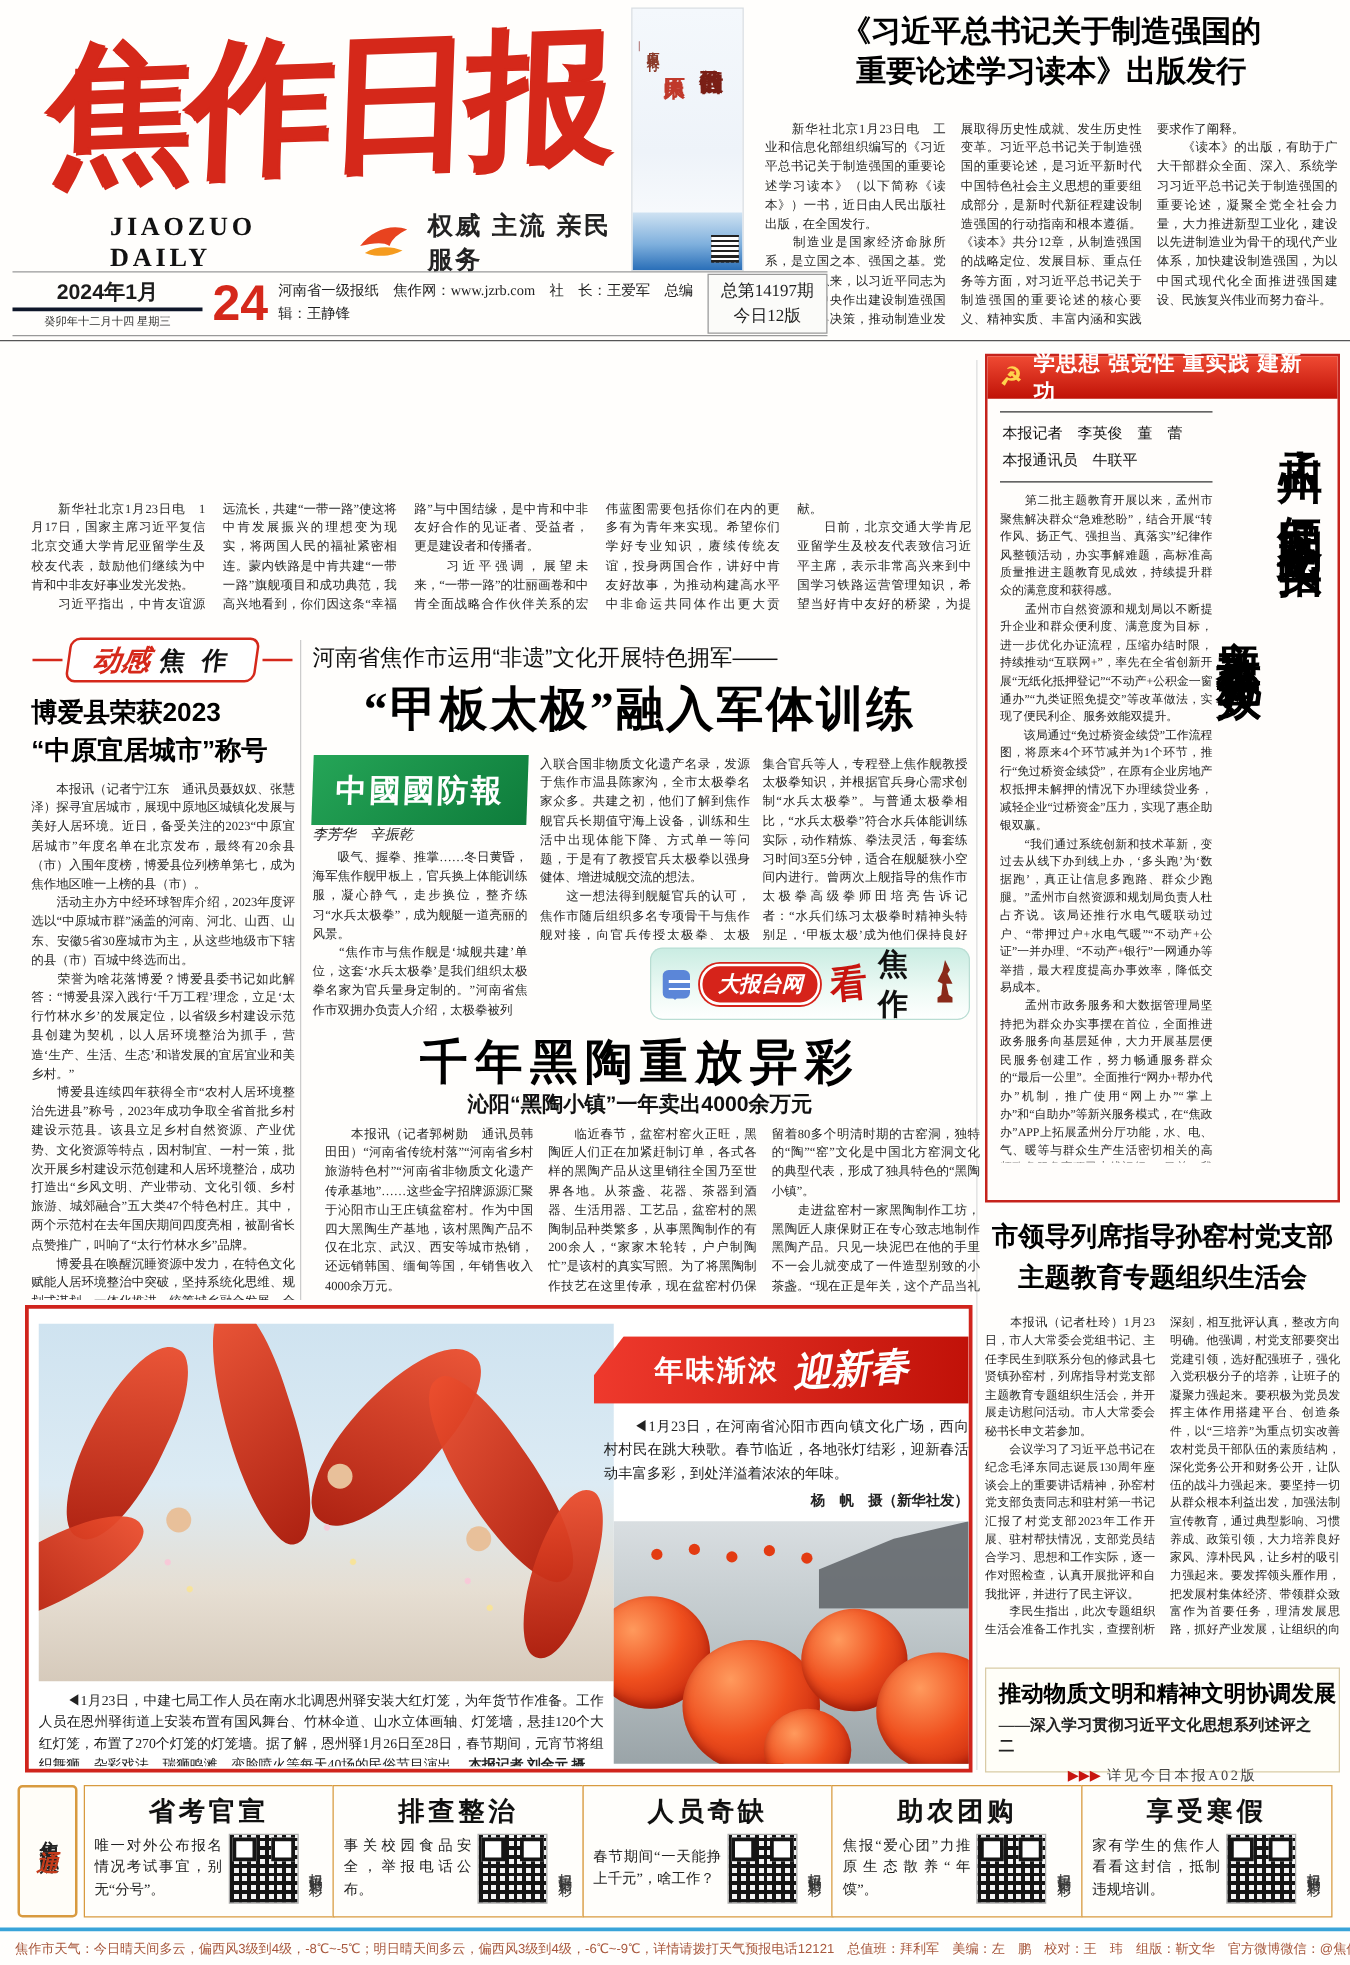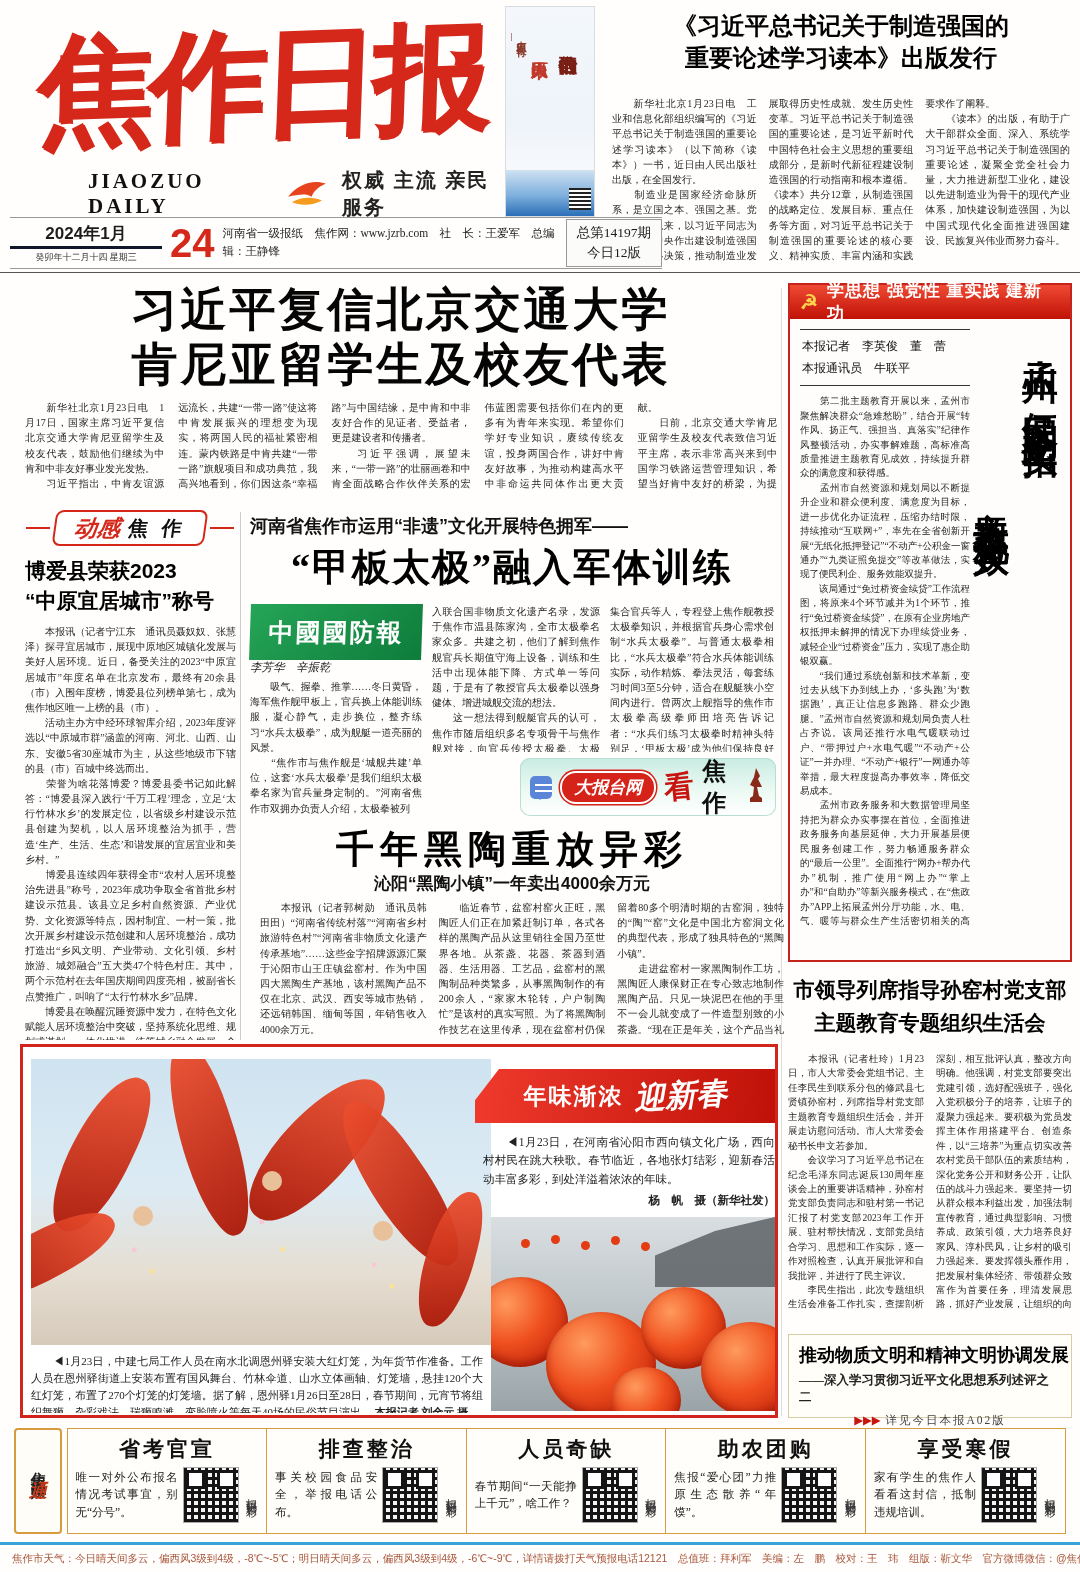--- a/index.html
+++ b/index.html
@@ -61,21 +61,21 @@
   .badge-box { width:152px; height:36px; border:2px solid #d5281a; border-radius:8px; transform:skewX(-8deg);
                background:#fff; display:flex; align-items:center; justify-content:center; gap:8px; margin:0 4px; }
   .badge-script { color:#d5281a; font-size:23px; font-weight:bold; font-style:italic; font-family:"Liberation Serif", serif; }
   .badge-rest { color:#111; font-size:20px; font-weight:bold; letter-spacing:4px; font-family:"Liberation Sans", sans-serif; }
 
   .boaititle { left:25px; top:556px; width:212px; font-family:"Liberation Sans", sans-serif; font-size:21px;
                font-weight:900; line-height:1.45; color:#000; }
   .boaibody { left:25px; top:624px; width:211px; height:416px; }
 
   
-  .kicker { left:250px; top:514px; width:524px; font-family:"Liberation Sans", sans-serif; font-size:18px; font-weight:700; color:#111; }
+  .kicker { left:250px; top:514px; width:524px; font-family:"Liberation Sans", sans-serif; font-size:18px; font-weight:400; color:#111; }
   .taijititle { left:250px; top:542px; width:524px; text-align:center; font-size:38px; font-weight:bold;
                 font-family:"Liberation Serif", serif; letter-spacing:2px; color:#000; }
   .taijirow { left:250px; top:604px; width:524px; height:214px; display:flex; gap:10px; }
   .tcol1 { width:172px; display:flex; flex-direction:column; }
   .gflag { height:56px; background:linear-gradient(135deg,#25a557,#0e7c3b); color:#fff; display:flex; align-items:center;
            justify-content:center; font-size:25px; font-weight:bold; letter-spacing:2px; font-family:"Liberation Serif", serif;
            transform:skewX(-2deg); }
   .tbyline { font-size:11.5px; color:#222; margin:0 0 4px; font-style:italic; }
   .tcol2 { width:168px; } .tcol3 { flex:1; }
   .h148 { height:148px; } .hfill { flex:1; }
@@ -222,24 +222,20 @@
     <div class="dinfo">
       <div>河南省一级报纸　焦作网：www.jzrb.com　社　长：王爱军　总编辑：王静锋</div>
     </div>
     <div class="issuebox">
       <div>总第14197期</div>
       <div>今日12版</div>
     </div>
   </div>
   <div class="abs ruler"></div>
 
-  <div class="abs leadtitle">
-    <div>习近平复信北京交通大学</div>
-    <div>肯尼亚留学生及校友代表</div>
-  </div>
   <div class="abs leadbody btxt">　　新华社北京1月23日电　1月17日，国家主席习近平复信北京交通大学肯尼亚留学生及校友代表，鼓励他们继续为中肯和中非友好事业发光发热。
 　　习近平指出，中肯友谊源远流长，共建“一带一路”使这将中肯发展振兴的理想变为现实，将两国人民的福祉紧密相连。蒙内铁路是中肯共建“一带一路”旗舰项目和成功典范，我高兴地看到，你们因这条“幸福路”与中国结缘，是中肯和中非友好合作的见证者、受益者，更是建设者和传播者。
 　　习近平强调，展望未来，“一带一路”的壮丽画卷和中肯全面战略合作伙伴关系的宏伟蓝图需要包括你们在内的更多有为青年来实现。希望你们学好专业知识，赓续传统友谊，投身两国合作，讲好中肯友好故事，为推动构建高水平中非命运共同体作出更大贡献。
 　　日前，北京交通大学肯尼亚留学生及校友代表致信习近平主席，表示非常高兴来到中国学习铁路运营管理知识，希望当好肯中友好的桥梁，为提升两国友谊与合作、推动构建人类命运共同体贡献力量。</div>
 
   <div class="abs vrule1"></div>
   <div class="abs vrule2"></div>
 
   <div class="abs badge">
     <div class="badge-box">

